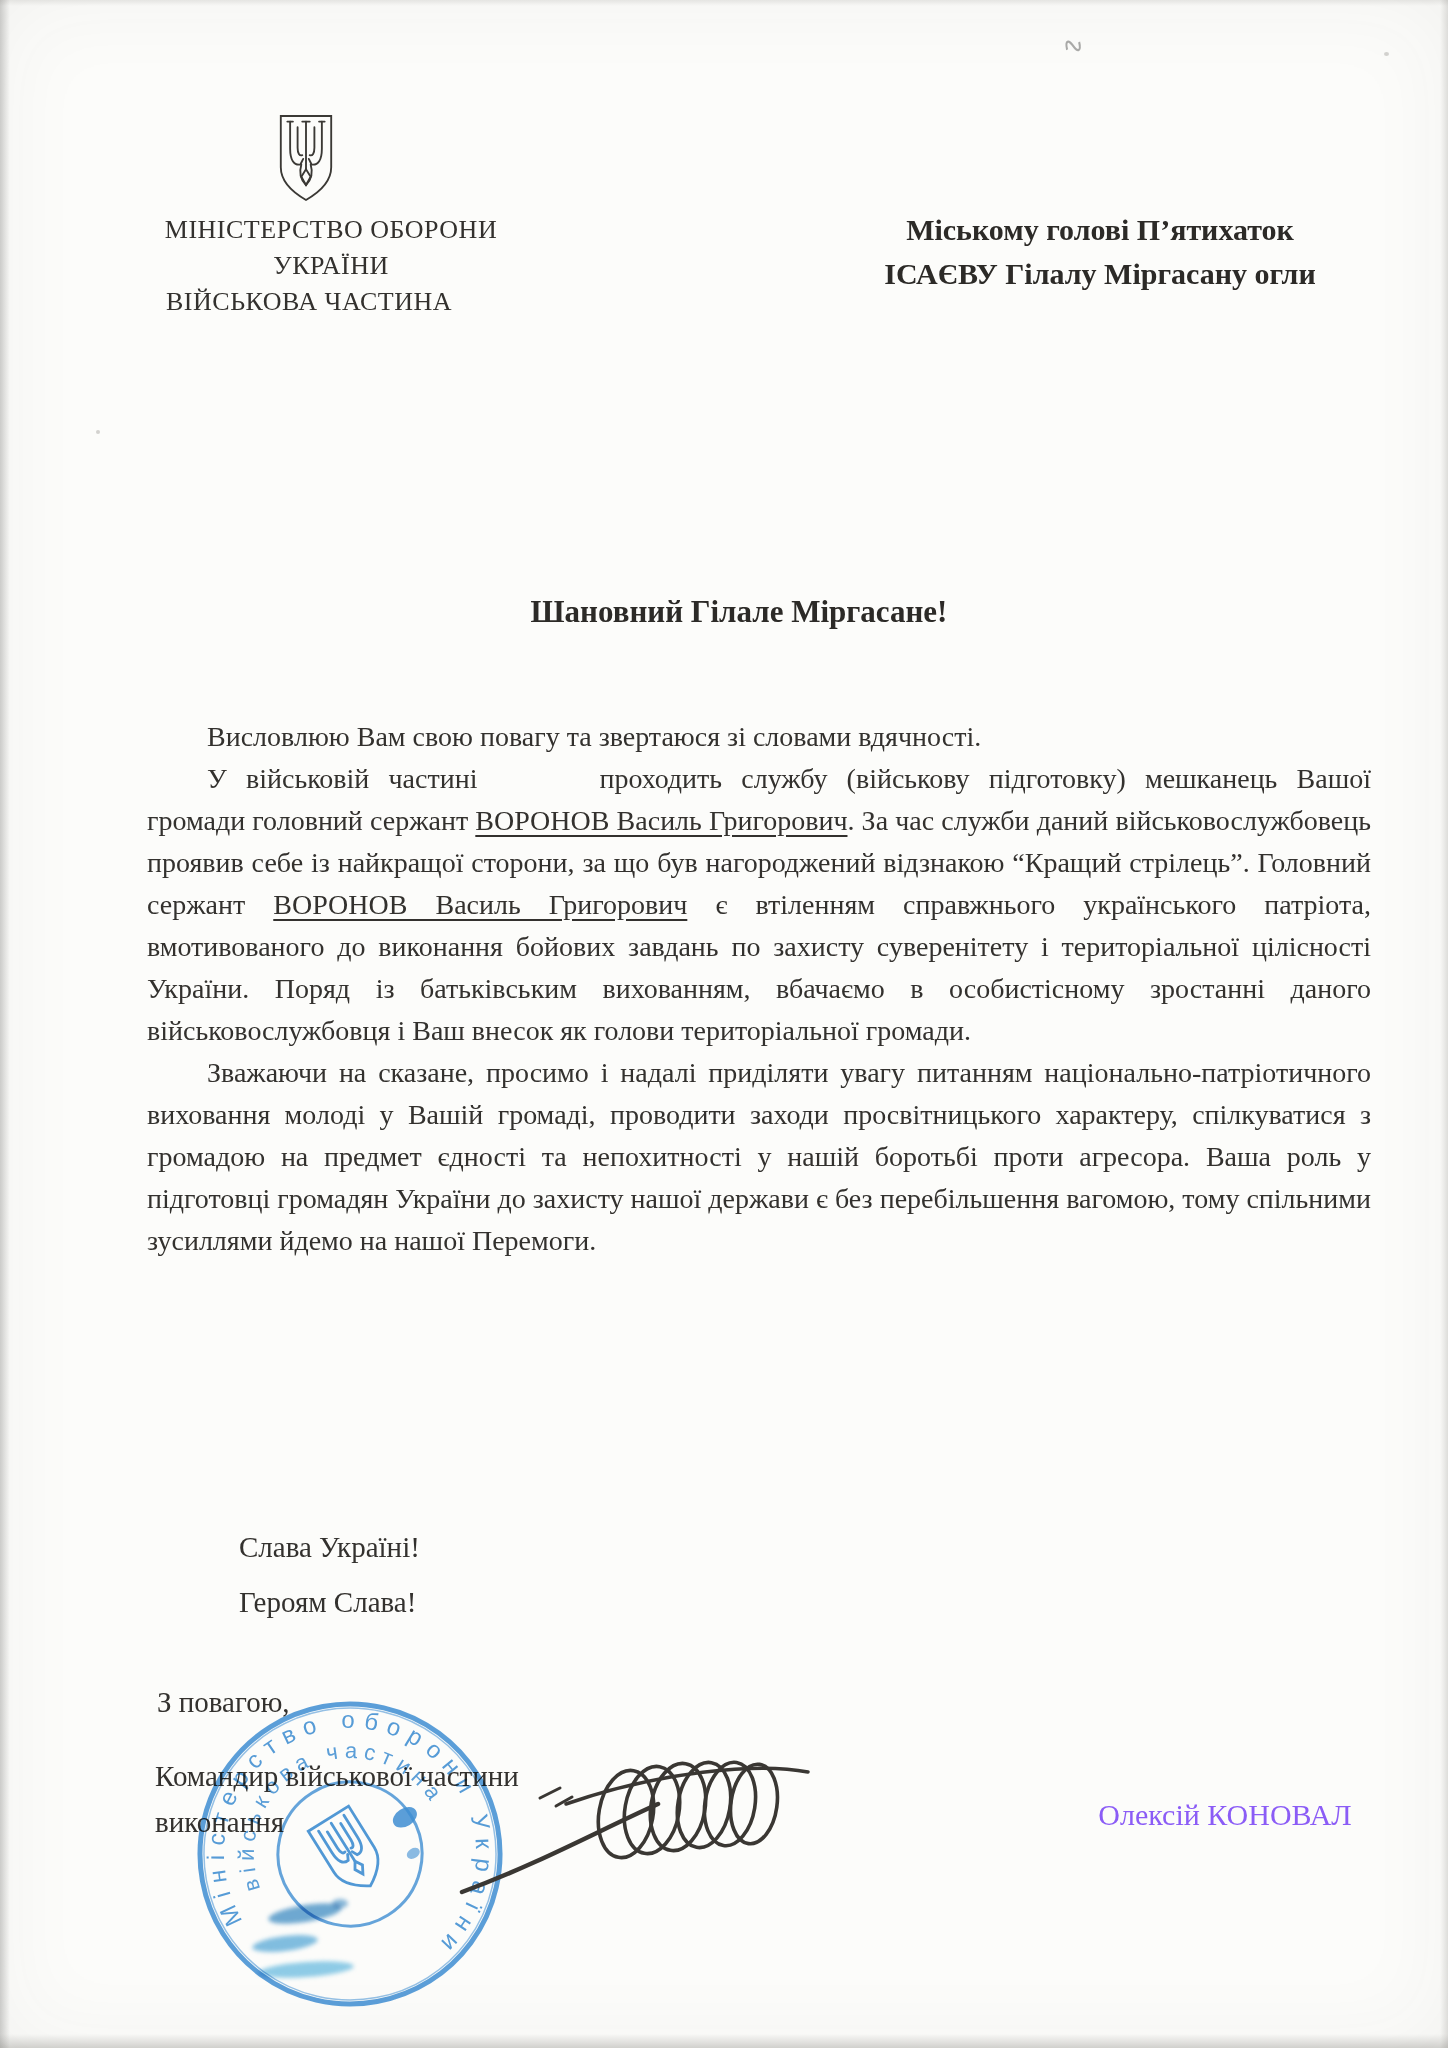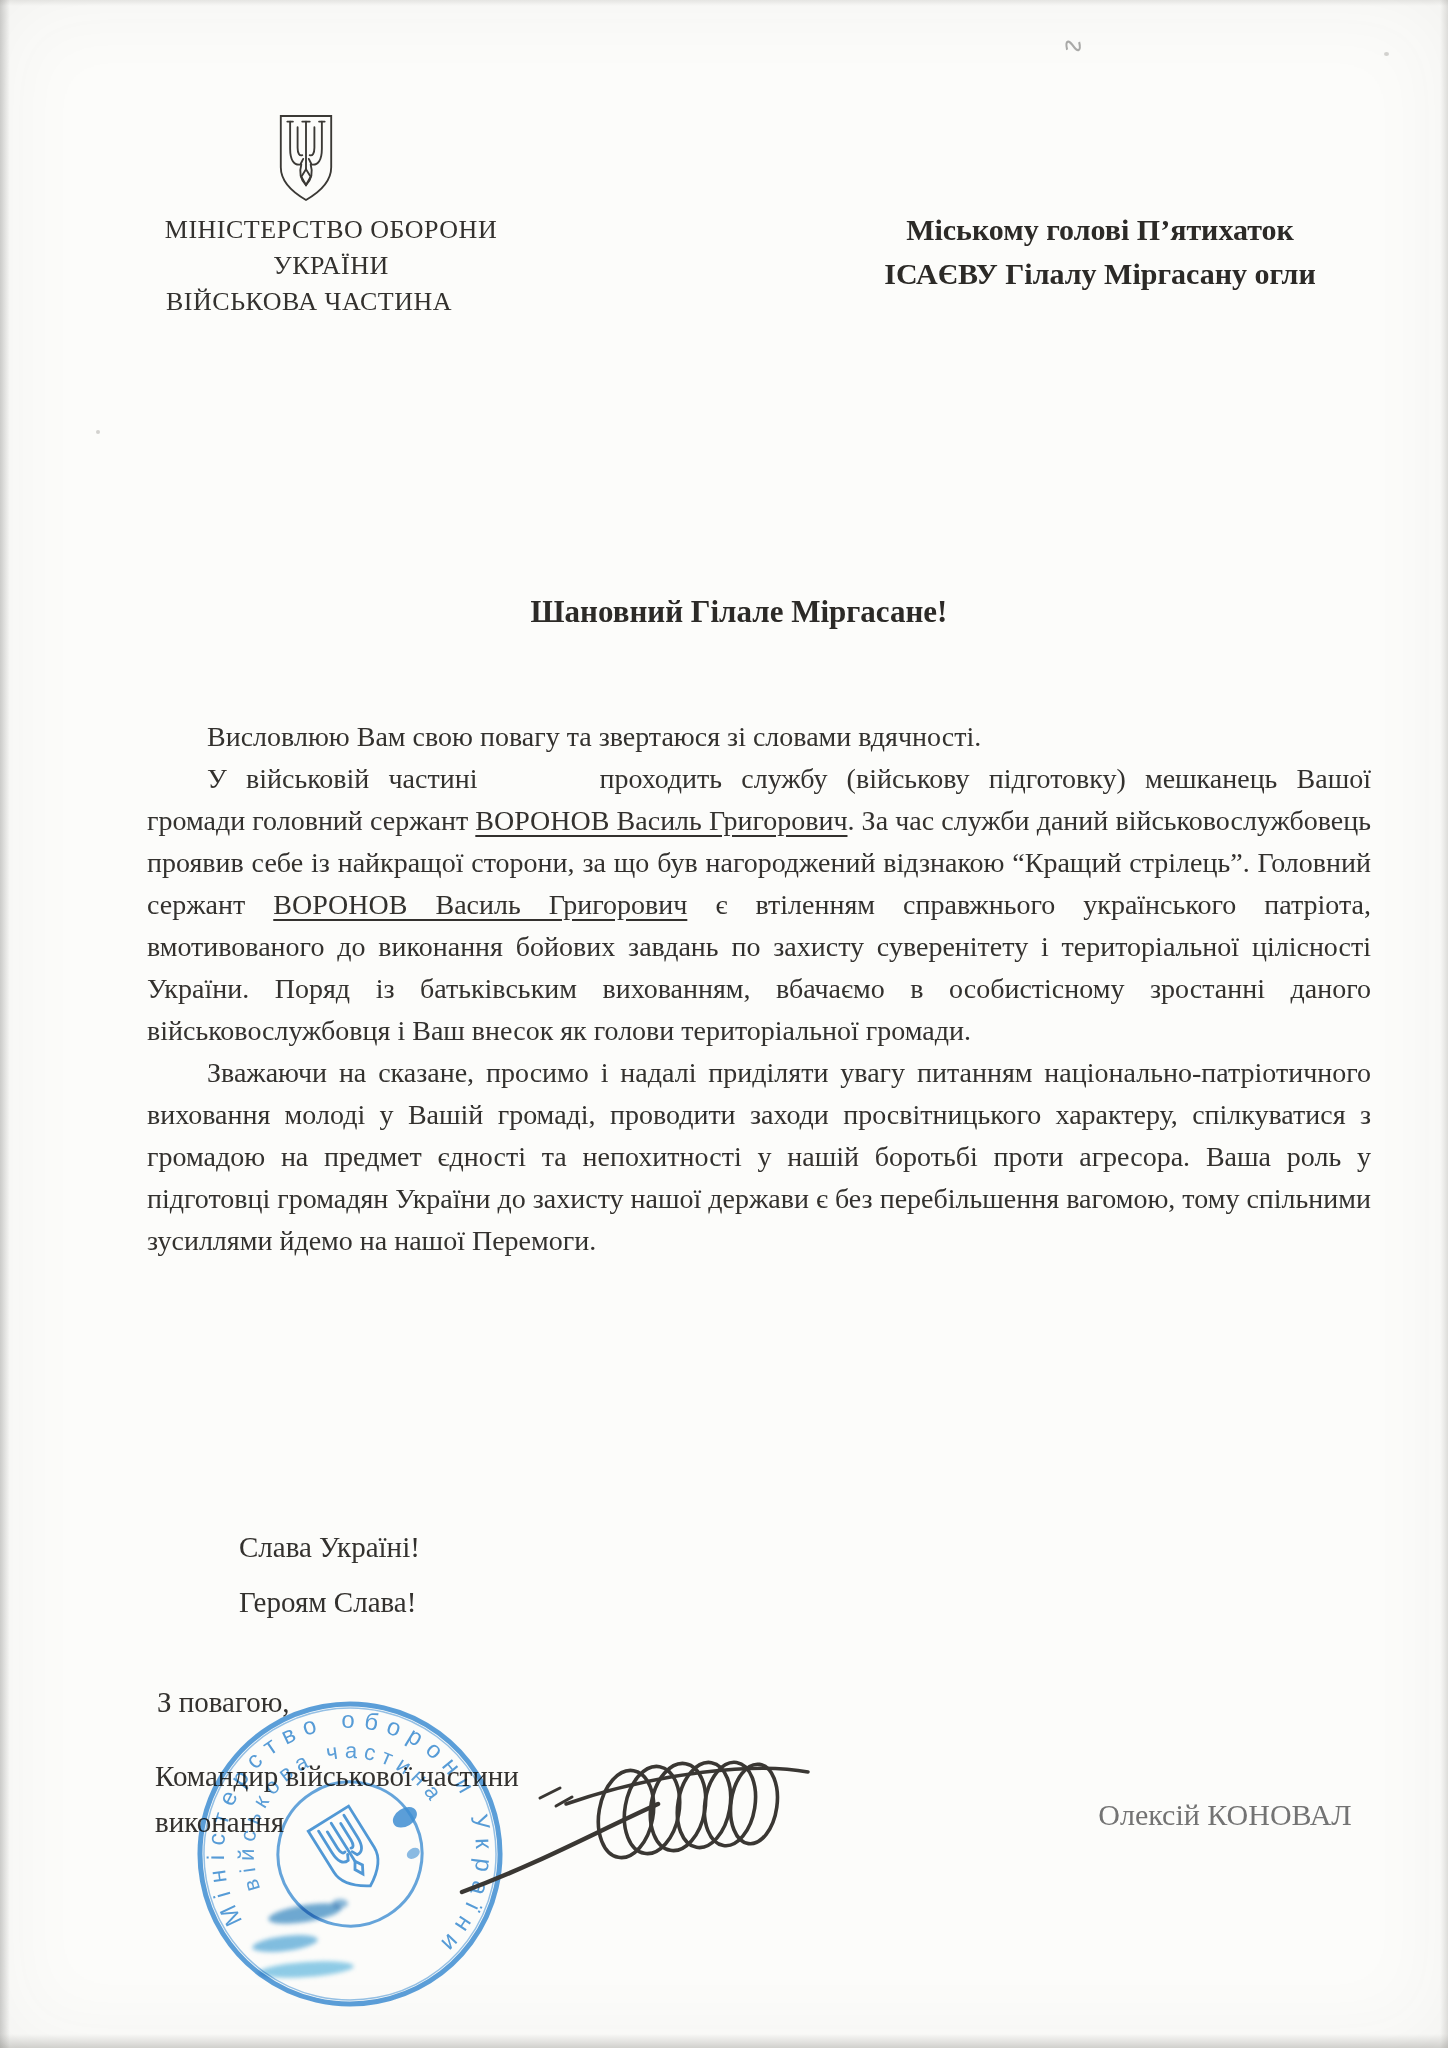--- a/index.html
+++ b/index.html
@@ -42,21 +42,21 @@
   .letter-body p{margin:0;text-indent:60px;}
   .letter-body .u{text-decoration:underline;text-underline-offset:5px;text-decoration-thickness:2px;}
   .letter-body .gap{display:inline-block;width:122px;}
 
   .slava{position:absolute;left:239px;top:1520px;font-size:29px;line-height:55px;}
 
   .closing-regards{position:absolute;left:157px;top:1686px;font-size:29px;}
   .closing-title{position:absolute;left:155px;top:1760px;font-size:29px;}
   .closing-rank{position:absolute;left:155px;top:1806px;font-size:29px;}
   .signer-name{position:absolute;left:1060px;top:1798px;width:330px;
-    font-size:30px;text-align:center;color:#737373;}
+    font-size:30px;text-align:center;color:#8b5cf6;}
 
   .stamp{position:absolute;left:178px;top:1682px;width:344px;height:344px;
     mix-blend-mode:multiply;opacity:.92;pointer-events:none;}
   .signature{position:absolute;left:448px;top:1732px;width:490px;height:180px;pointer-events:none;}
 
   .smudge{position:absolute;border-radius:50%;filter:blur(2px);mix-blend-mode:multiply;}
   .sm1{left:268px;top:1905px;width:74px;height:17px;background:rgba(23,118,187,.62);transform:rotate(-9deg);}
   .sm2{left:252px;top:1936px;width:66px;height:15px;background:rgba(28,140,205,.55);transform:rotate(-7deg);}
   .sm3{left:258px;top:1962px;width:96px;height:15px;background:rgba(34,158,216,.5);transform:rotate(-4deg);}
   .sm4{left:332px;top:1899px;width:16px;height:9px;background:rgba(23,118,187,.5);}

